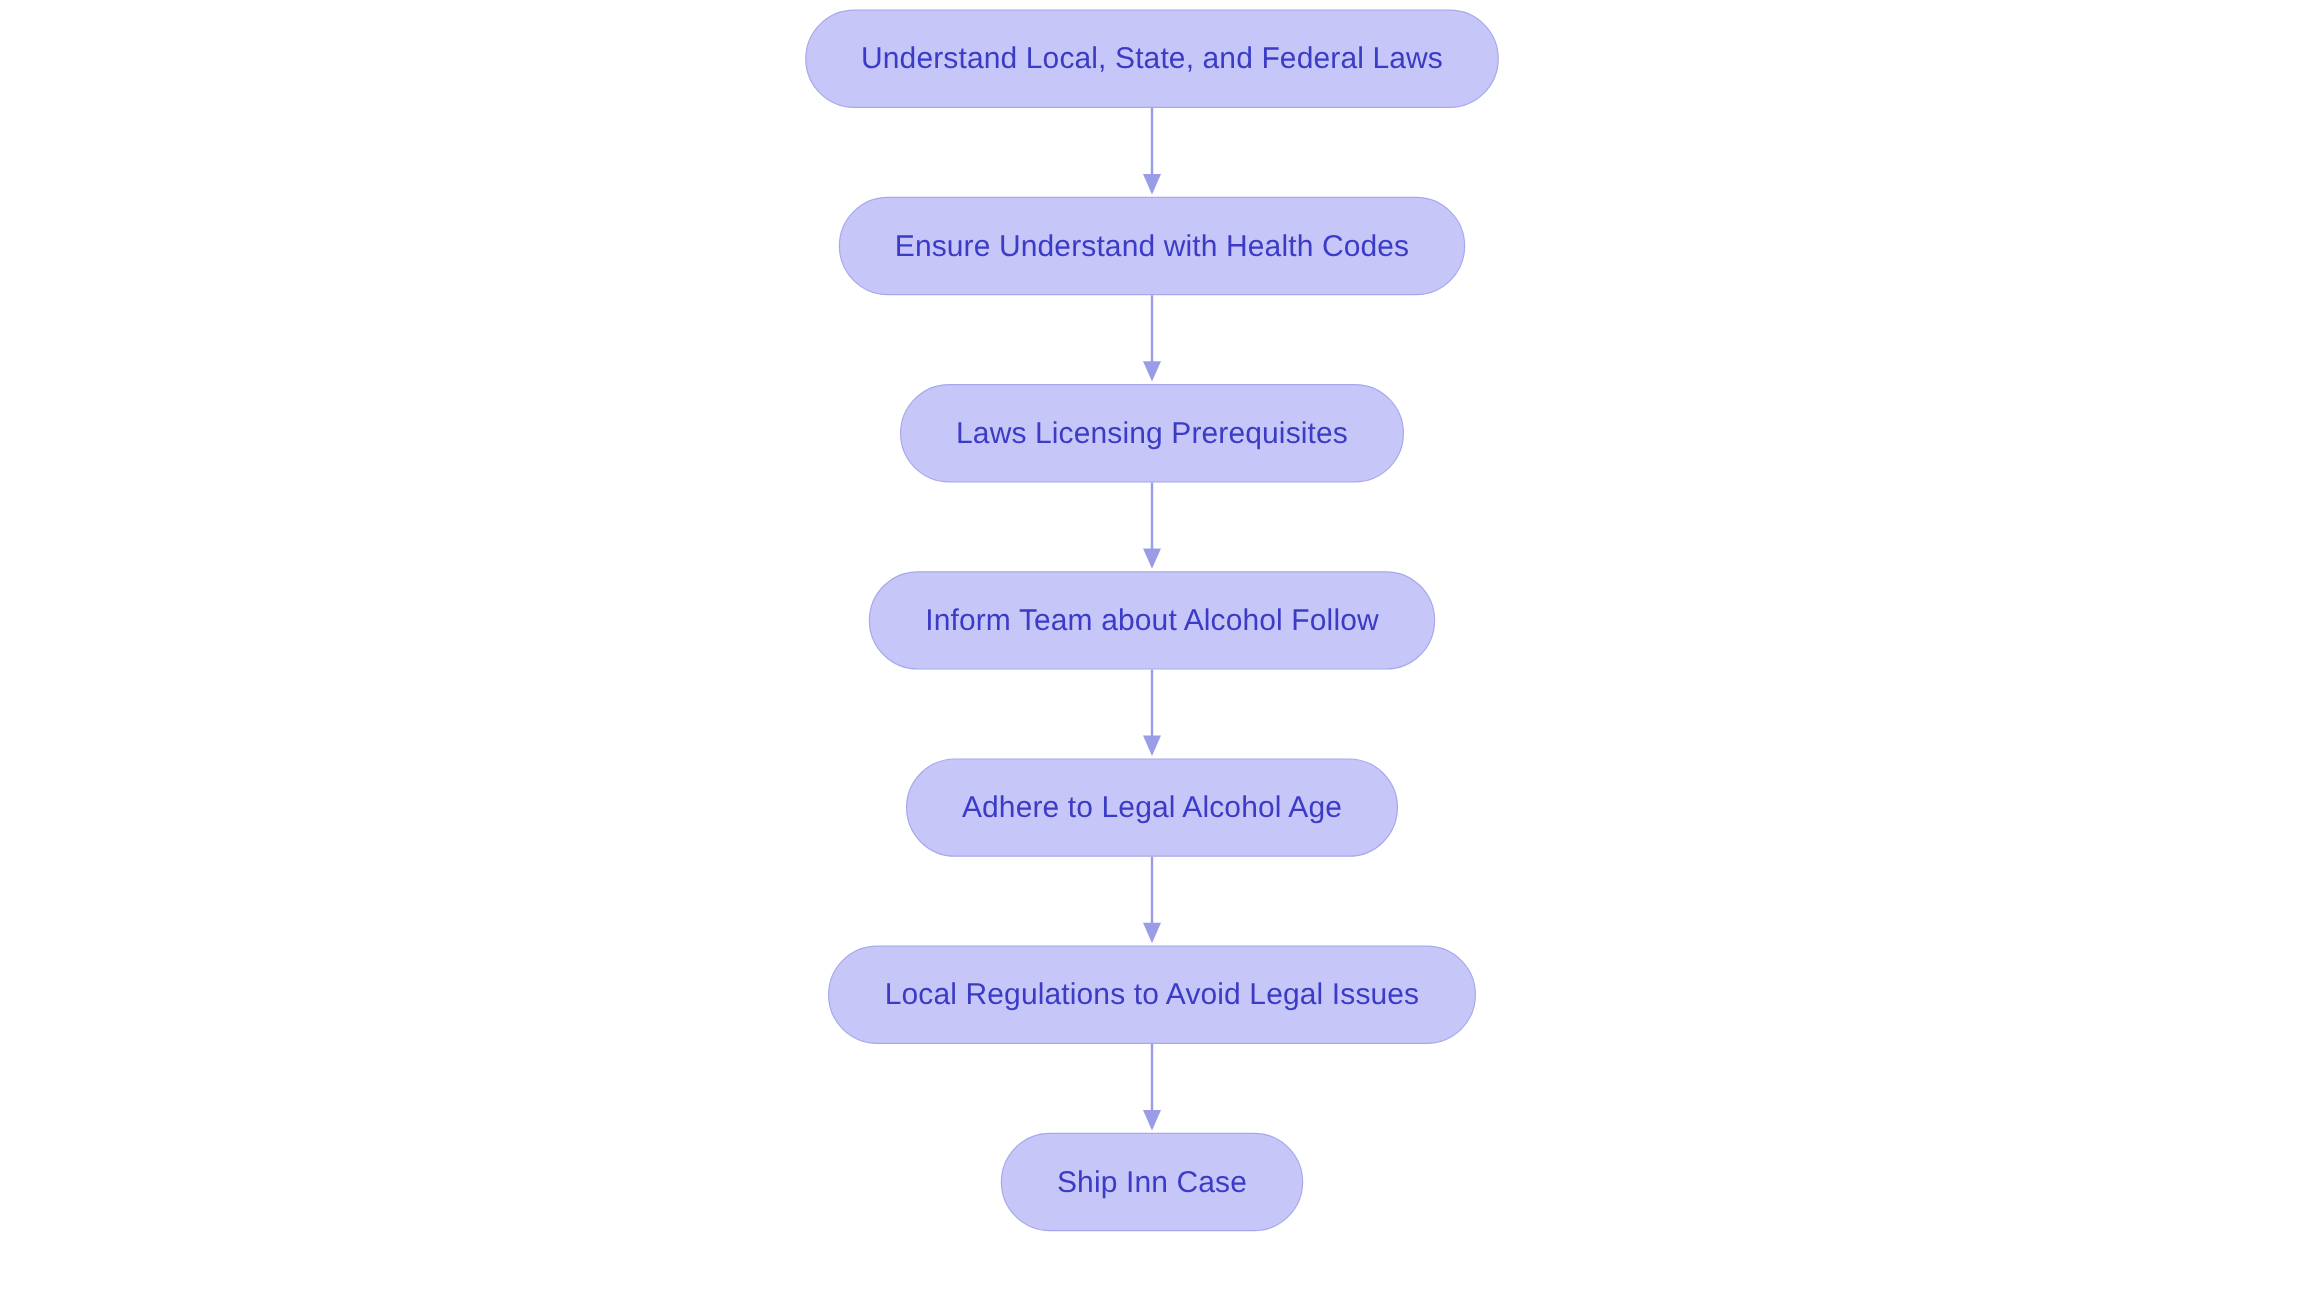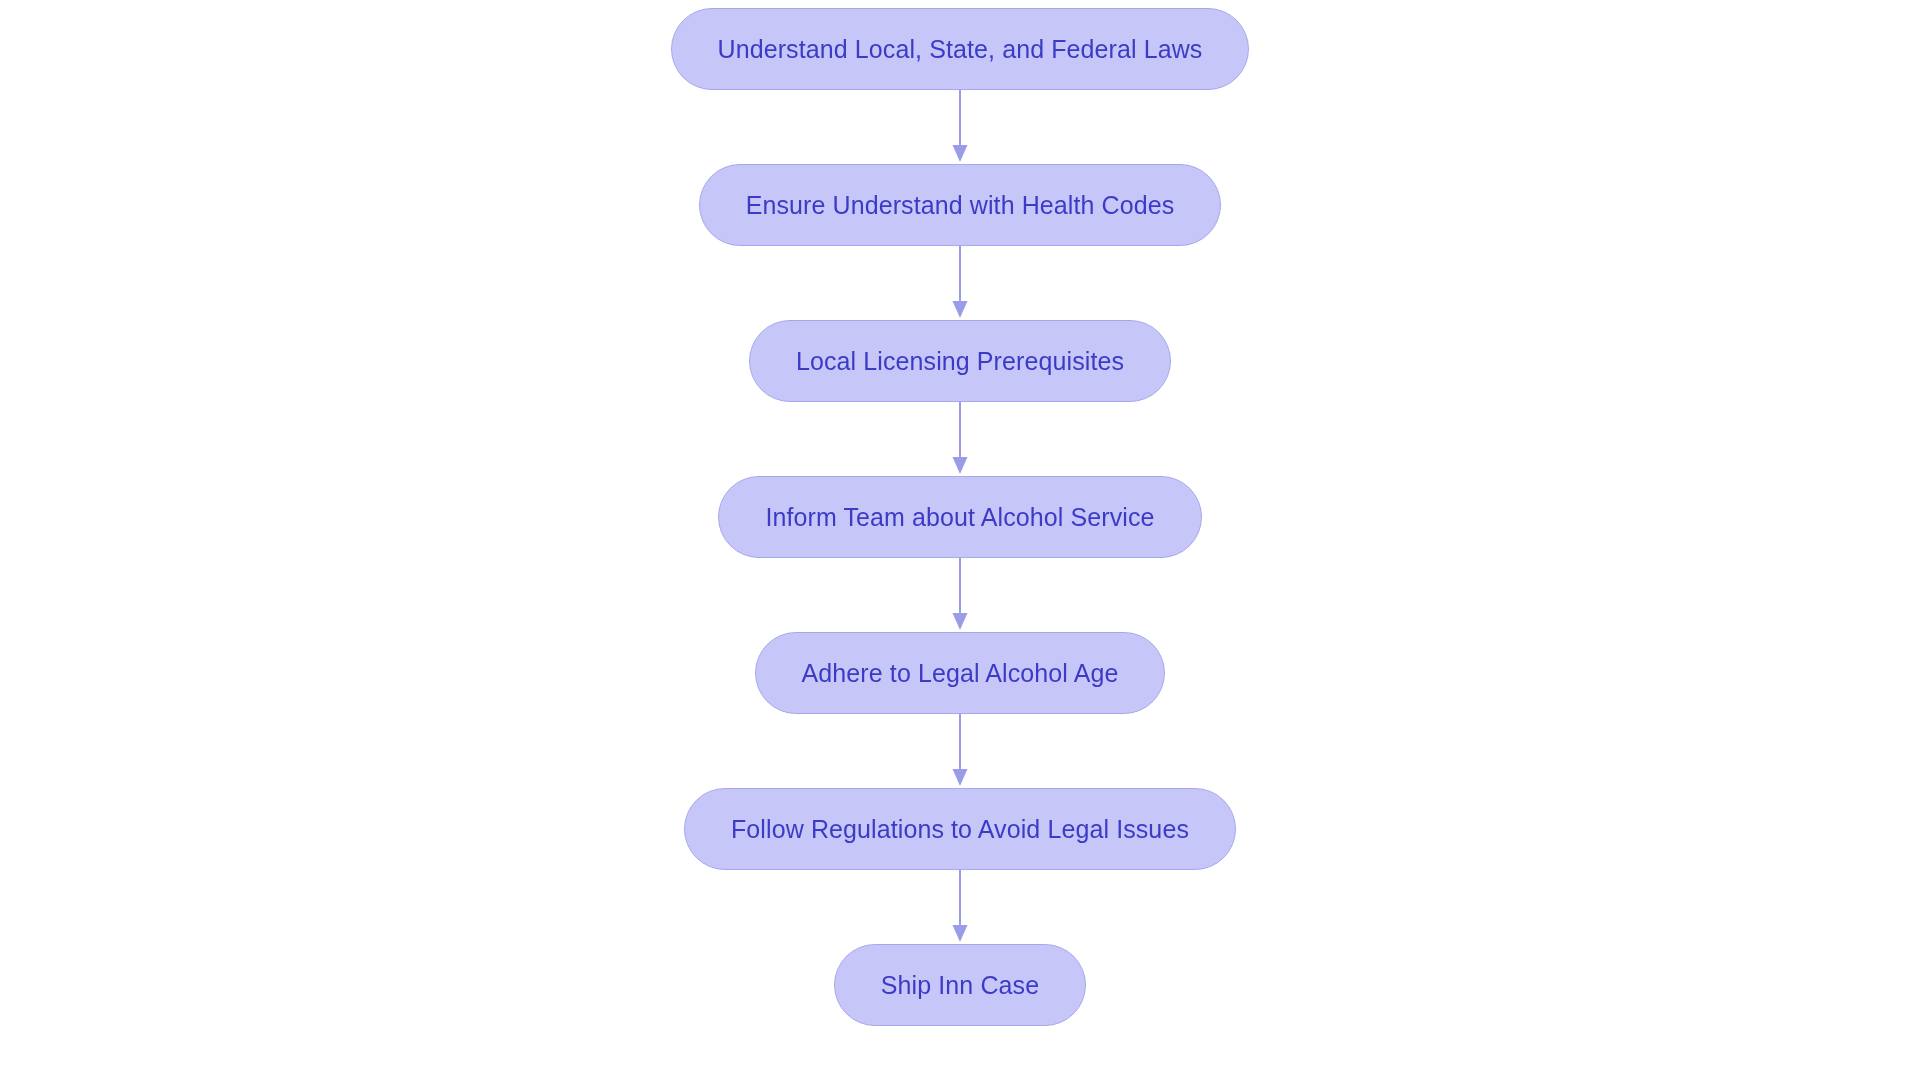--- a/index.html
+++ b/index.html
@@ -95,32 +95,32 @@
     </div>
 
     <div class="connector">
       <svg viewBox="0 0 24 74" xmlns="http://www.w3.org/2000/svg" aria-hidden="true">
         <line x1="12" y1="0" x2="12" y2="60" stroke="#9a9ce8" stroke-width="2"></line>
         <polygon points="12,72 4.5,55 19.5,55" fill="#9a9ce8"></polygon>
       </svg>
     </div>
 
     <div class="node">
-      <span class="node-label">Local Licensing Prerequisites</span>
+      <span class="node-label">Laws Licensing Prerequisites</span>
     </div>
 
     <div class="connector">
       <svg viewBox="0 0 24 74" xmlns="http://www.w3.org/2000/svg" aria-hidden="true">
         <line x1="12" y1="0" x2="12" y2="60" stroke="#9a9ce8" stroke-width="2"></line>
         <polygon points="12,72 4.5,55 19.5,55" fill="#9a9ce8"></polygon>
       </svg>
     </div>
 
     <div class="node">
-      <span class="node-label">Inform Team about Alcohol Service</span>
+      <span class="node-label">Inform Team about Alcohol Follow</span>
     </div>
 
     <div class="connector">
       <svg viewBox="0 0 24 74" xmlns="http://www.w3.org/2000/svg" aria-hidden="true">
         <line x1="12" y1="0" x2="12" y2="60" stroke="#9a9ce8" stroke-width="2"></line>
         <polygon points="12,72 4.5,55 19.5,55" fill="#9a9ce8"></polygon>
       </svg>
     </div>
 
     <div class="node">
@@ -128,21 +128,21 @@
     </div>
 
     <div class="connector">
       <svg viewBox="0 0 24 74" xmlns="http://www.w3.org/2000/svg" aria-hidden="true">
         <line x1="12" y1="0" x2="12" y2="60" stroke="#9a9ce8" stroke-width="2"></line>
         <polygon points="12,72 4.5,55 19.5,55" fill="#9a9ce8"></polygon>
       </svg>
     </div>
 
     <div class="node">
-      <span class="node-label">Follow Regulations to Avoid Legal Issues</span>
+      <span class="node-label">Local Regulations to Avoid Legal Issues</span>
     </div>
 
     <div class="connector">
       <svg viewBox="0 0 24 74" xmlns="http://www.w3.org/2000/svg" aria-hidden="true">
         <line x1="12" y1="0" x2="12" y2="60" stroke="#9a9ce8" stroke-width="2"></line>
         <polygon points="12,72 4.5,55 19.5,55" fill="#9a9ce8"></polygon>
       </svg>
     </div>
 
     <div class="node">

